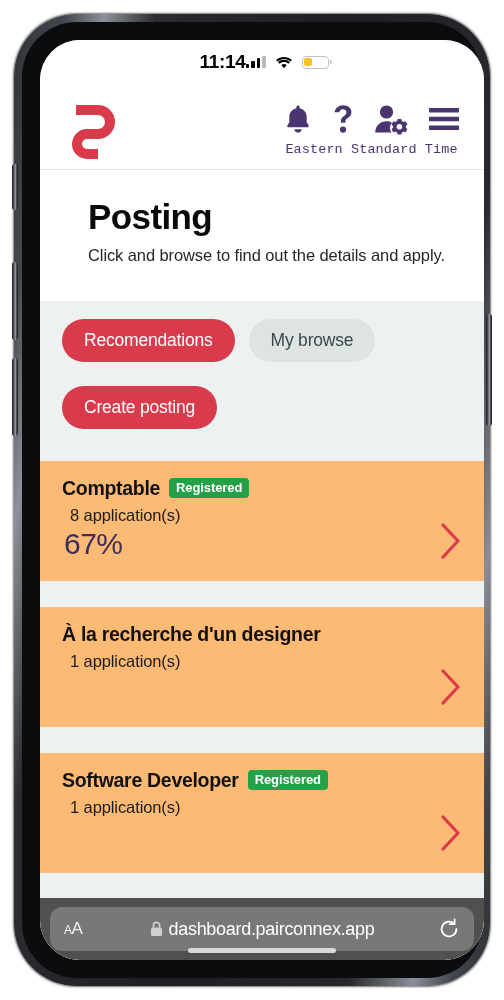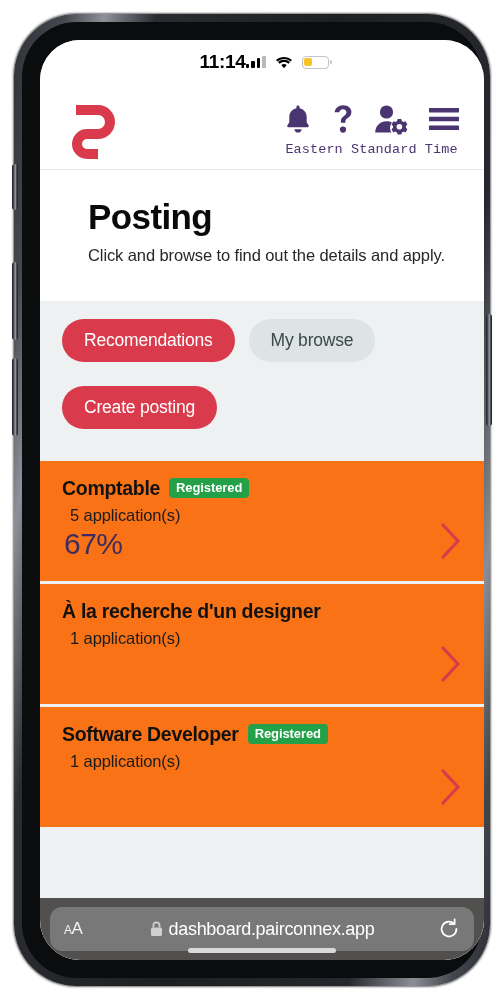--- a/index.html
+++ b/index.html
@@ -176,22 +176,22 @@
     cursor: pointer;
     white-space: nowrap;
   }
   .chip-primary { background: #d93b4c; color: #fff; }
   .chip-muted   { background: #dde4e3; color: #3b4a49; }
   .chip-break   { flex-basis: 100%; height: 0; }
 
   
   .card-list { padding-top: 8px; }
   .card {
-    background: #f97316;
-    margin-bottom: 3px;
+    background: #fdba74;
+    margin-bottom: 26px;
     padding: 16px 20px 16px 22px;
     min-height: 120px;
     position: relative;
     cursor: pointer;
   }
   .card-head {
     display: flex;
     align-items: center;
     gap: 9px;
     flex-wrap: wrap;
@@ -367,21 +367,21 @@
             <button class="chip chip-primary">Create posting</button>
           </div>
 
           <div class="card-list">
 
             <div class="card">
               <div class="card-head">
                 <span class="card-title">Comptable</span>
                 <span class="badge">Registered</span>
               </div>
-              <div class="card-apps">5 application(s)</div>
+              <div class="card-apps">8 application(s)</div>
               <div class="card-pct">67%</div>
               <svg class="chev" width="22" height="36" viewBox="0 0 22 36">
                 <path d="M3 2 L18 18 L3 34" stroke="#d93b4c" stroke-width="3.2" fill="none" stroke-linecap="round" stroke-linejoin="round"></path>
               </svg>
             </div>
 
             <div class="card">
               <div class="card-head">
                 <span class="card-title">À la recherche d'un designer</span>
               </div>

